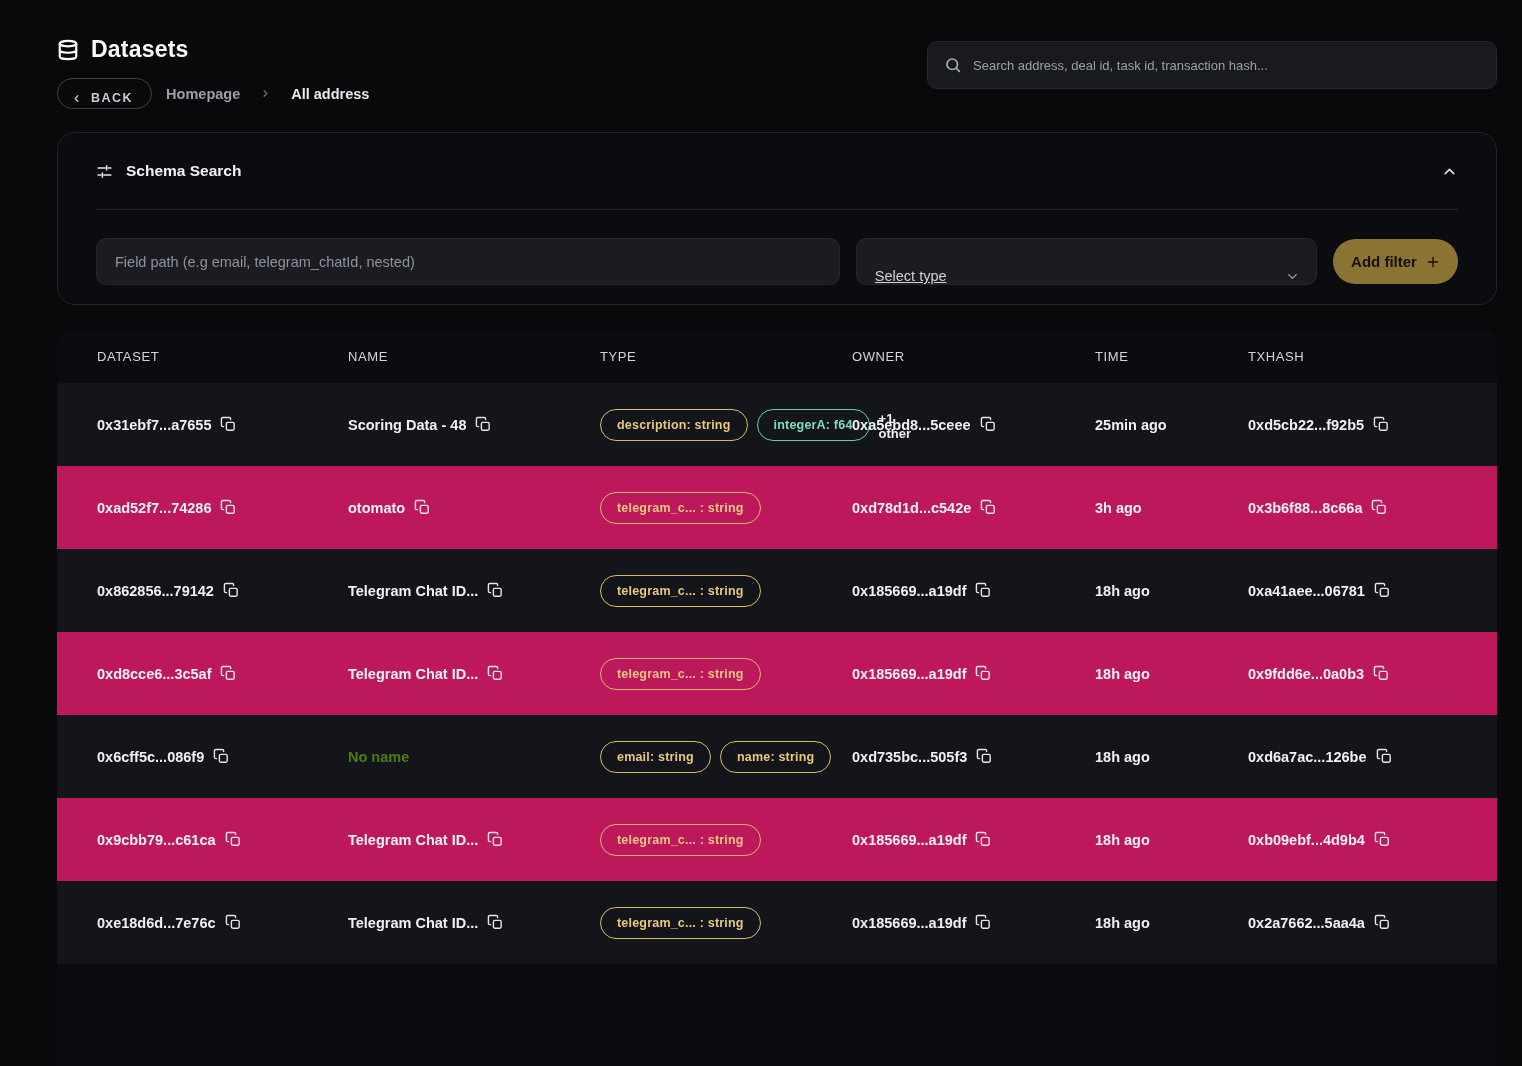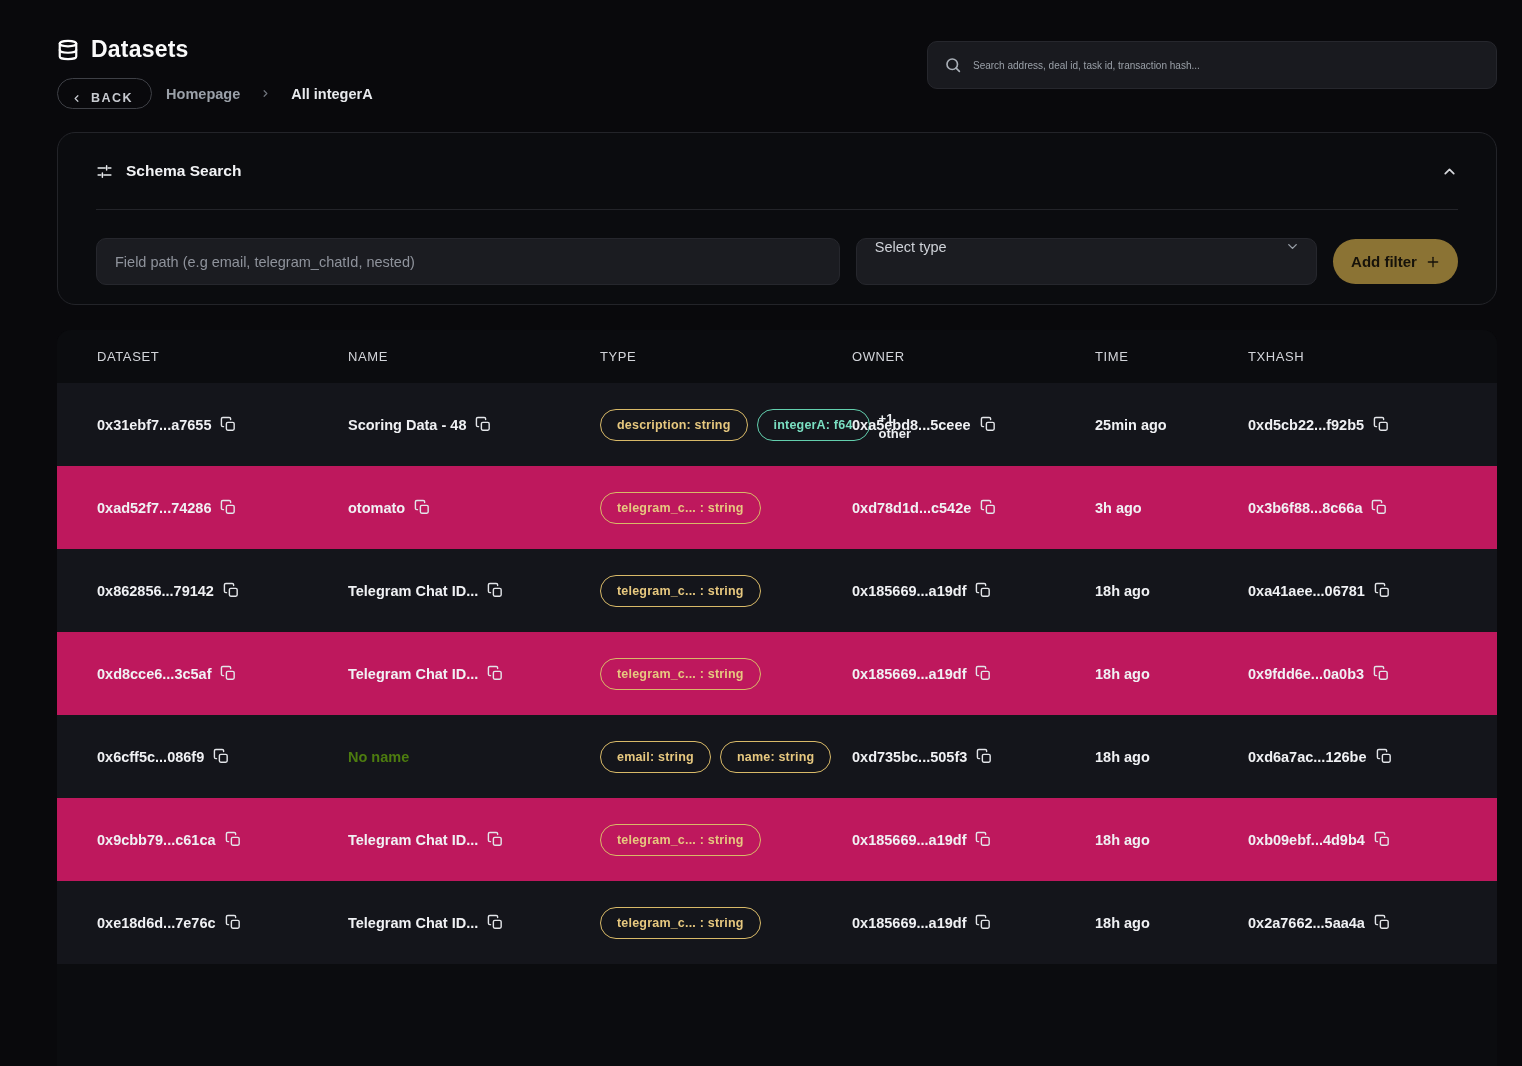--- a/index.html
+++ b/index.html
@@ -30,21 +30,21 @@
   .crumb-sep { color:#6e737b; }
   .crumb-cur { color:#e8eaed; }
 
   .search-box {
     position:absolute; top:41px; right:25px; width:570px; height:48px;
     background:#191a1f; border:1px solid #26272d; border-radius:10px;
     display:flex; align-items:center; gap:11px; padding:0 16px;
   }
   .search-box input {
     flex:1; background:transparent; border:none; outline:none;
-    color:#e8eaed; font-size:10px; font-family:inherit;
+    color:#e8eaed; font-size:13px; font-family:inherit;
   }
   .search-box input::placeholder { color:#9aa0a8; }
   .muted-ic { color:#aab0b8; }
 
   
   .schema-panel {
     position:absolute; left:57px; right:25px; top:132px; height:173px;
     background:#0b0c0f; border:1px solid #232429; border-radius:18px;
   }
   .schema-head {
@@ -54,22 +54,22 @@
   .collapse-btn { margin-left:auto; background:none; border:none; color:#d6d8dc; cursor:pointer; }
   .schema-divider { height:1px; background:#232429; margin:0 38px; }
   .schema-controls { display:flex; align-items:center; gap:16px; padding:28px 38px 0 38px; }
   .field-input {
     flex:1.66; height:47px; background:#1b1c21; border:1px solid #26272d; border-radius:10px;
     padding:0 18px; color:#e8eaed; font-size:14.5px; font-family:inherit; outline:none;
   }
   .field-input::placeholder { color:#8f939c; }
   .type-select {
     flex:1; height:47px; background:#1b1c21; border:1px solid #26272d; border-radius:10px;
-    display:flex; align-items:flex-start; justify-content:space-between;
-    padding:0 16px 0 18px; color:#cfd2d8; font-size:14.5px; cursor:pointer;
+    display:flex; align-items:flex-end; justify-content:space-between;
+    padding:0 16px 0 18px; color:#cfd2d8; font-size:14.5px; cursor:pointer;text-decoration:underline;
   }
   .add-filter-btn {
     width:125px; height:45px; flex:0 0 auto;
     background:#8b7334; border:none; border-radius:23px;
     color:#16120a; font-size:15px; font-weight:600; font-family:inherit;
     display:flex; align-items:center; justify-content:center; gap:9px; cursor:pointer;
   }
 
   
   .data-table {
@@ -125,21 +125,21 @@
     </span>
     <span>BACK</span>
   </button>
   <div class="crumbs">
     <span class="crumb-home">Homepage</span>
     <span class="crumb-sep">
       <svg width="11" height="11" viewBox="0 0 24 24" fill="none" stroke="#6e737b" stroke-width="2.6" stroke-linecap="round" stroke-linejoin="round">
           <polyline points="9 18 15 12 9 6"></polyline>
         </svg>
     </span>
-    <span class="crumb-cur">All integerA</span>
+    <span class="crumb-cur">All address</span>
   </div>
 </div>
 
 <div class="search-box">
   <span class="muted-ic">
     <svg width="18" height="18" viewBox="0 0 24 24" fill="none" stroke="currentColor" stroke-width="2.2" stroke-linecap="round">
         <circle cx="11" cy="11" r="7"></circle>
         <line x1="20.5" y1="20.5" x2="16.2" y2="16.2"></line>
       </svg>
   </span>

